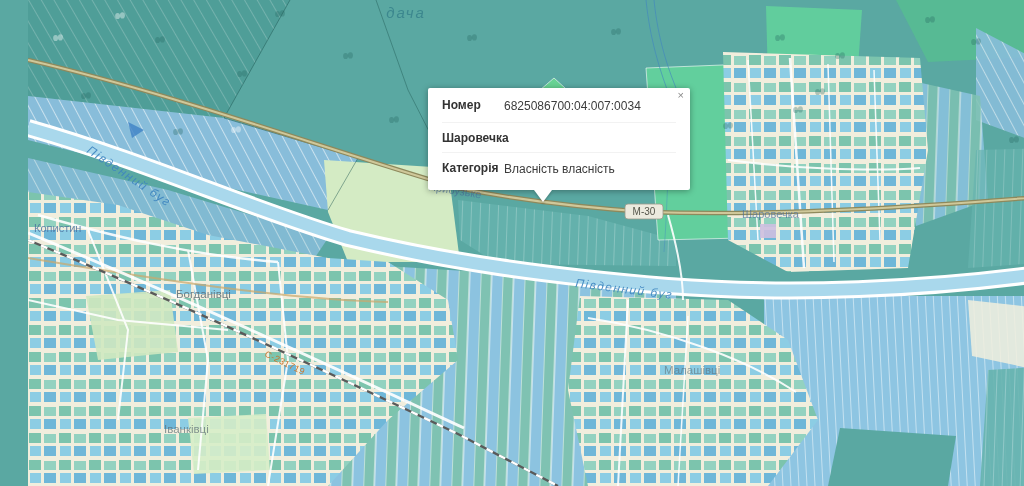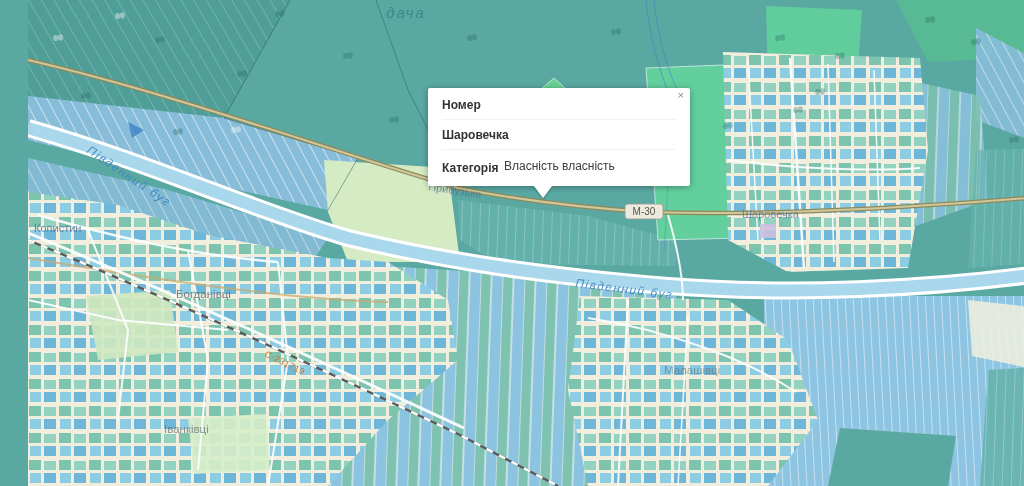--- a/index.html
+++ b/index.html
@@ -11,21 +11,21 @@
   .lbl-forest{fill:#35808a;font-style:italic;font-size:15px;letter-spacing:2px;opacity:.8;}
   .lbl-village{fill:#4a6f9e;font-size:11px;}
   .lbl-town{fill:#5c6d75;font-size:11.5px;}
   .lbl-roadnum{fill:#c8742c;font-size:9px;letter-spacing:.5px;}
   .lbl-badge{fill:#55554a;font-size:10px;}
 
   
   .popup{position:absolute;left:400px;top:88px;width:234px;background:#fff;border-radius:2px;
          box-shadow:0 1px 6px rgba(0,0,0,.35);padding:2px 14px 4px;font-size:12px;color:#333;z-index:5;}
   .popup-close{position:absolute;right:6px;top:2px;font-size:11px;line-height:11px;color:#8a8a8a;cursor:pointer;}
-  .popup-row{display:flex;padding:8px 0 7px;align-items:flex-end;}
+  .popup-row{display:flex;padding:8px 0 7px;}
   .popup-row + .popup-row{border-top:1px solid #f2f2f2;}
   .popup-label{width:62px;flex:none;font-weight:bold;color:#333;}
   .popup-value{flex:1;color:#3c3c3c;line-height:1.45;}
   .popup-tail{position:absolute;left:106px;top:100%;width:0;height:0;
               border-left:9px solid transparent;border-right:9px solid transparent;border-top:12px solid #fff;
               filter:drop-shadow(0 2px 1px rgba(0,0,0,.18));}
 </style>
 </head>
 <body>
 
@@ -190,20 +190,21 @@
   <g>
     <rect x="597" y="204" width="38" height="15" rx="3" fill="#eceade" stroke="#9a9a8a" stroke-width="0.8"></rect>
     <text class="lbl-badge" x="616" y="215" text-anchor="middle">М-30</text>
   </g>
 </svg>
 
 <div class="popup">
   <span class="popup-close">×</span>
   <div class="popup-row">
     <div class="popup-label">Номер</div>
+    <div class="popup-value">6825086700:04:007:0034</div>
   </div>
   <div class="popup-row">
     <div class="popup-label">Шаровечка</div>
   </div>
   <div class="popup-row">
     <div class="popup-label">Категорія</div>
     <div class="popup-value">Власність власність</div>
   </div>
   <div class="popup-tail"></div>
 </div>

